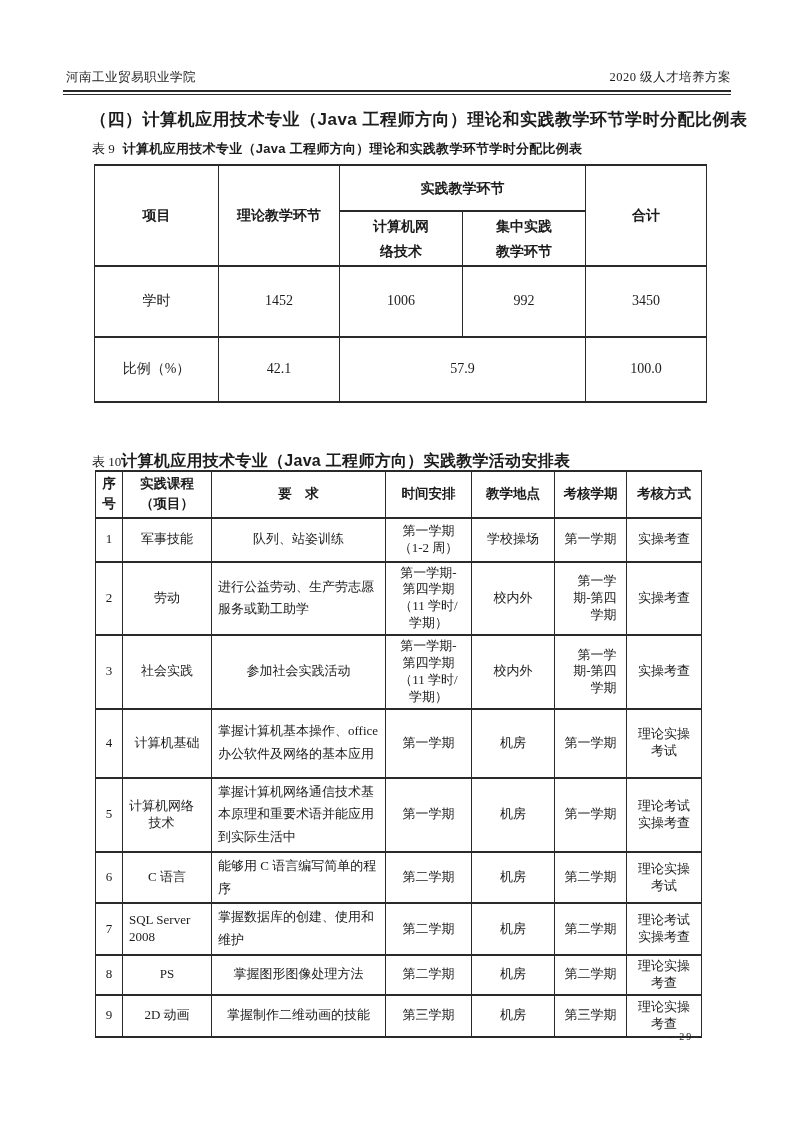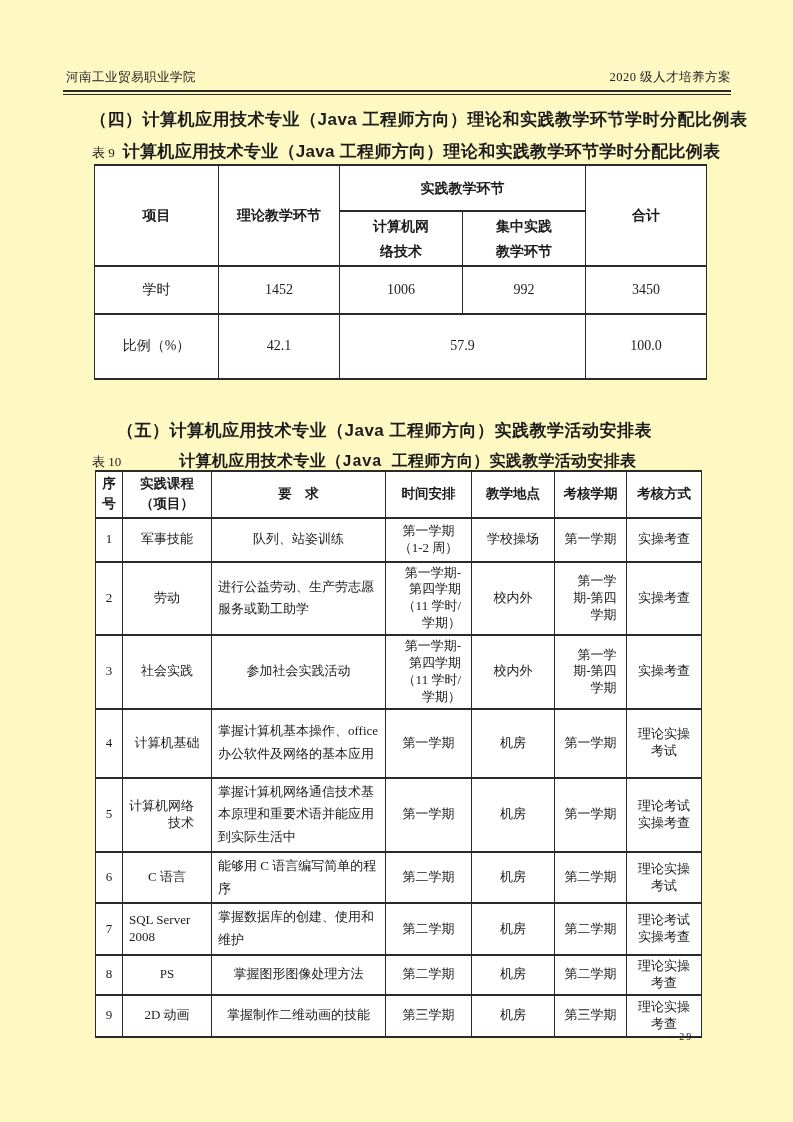--- a/index.html
+++ b/index.html
@@ -1,19 +1,19 @@
 <!DOCTYPE html>
 <html><head>
 <meta charset="utf-8">
 <style>
   html,body{margin:0;padding:0;background:#e8e8e8;}
   .page{
     position:relative;
     width:793px;height:1122px;
-    background:#fef9c3;
+    background:#ffffff;
     margin:0 auto;
     font-family:"Liberation Serif","DejaVu Serif",serif;
     color:#1c1c1c;
     overflow:hidden;
   }
   
   .hd{
     position:absolute;left:66px;right:62px;top:69px;
     display:flex;justify-content:space-between;
     font-size:12.5px;letter-spacing:.5px;
@@ -29,48 +29,48 @@
     font-weight:bold;font-size:17px;letter-spacing:.5px;white-space:nowrap;
   }
   .sec-h.s4{top:108px;}
   .sec-h.s5{top:419px;left:117px;}
   
   .cap{position:absolute;left:92px;white-space:nowrap;font-size:13px;}
   .cap.c9{top:140px;}
   .cap.c10{top:451px;}
   .cap .cap-title{
     font-family:"Liberation Sans","DejaVu Sans",sans-serif;
-    font-weight:bold;font-size:17px;letter-spacing:.3px;
+    font-weight:bold;font-size:13px;letter-spacing:.3px;
   }
   .cap.c9 .cap-title{margin-left:8px;}
-  .cap.c10 .cap-title{margin-left:58px;font-size:16px;font-family:Liberation Mono, monospace;}
+  .cap.c10 .cap-title{font-size:16px;}
   
   table{border-collapse:collapse;table-layout:fixed;background:#fff;}
   td,th{border:2px solid #2a2a2a;border-left-width:1px;border-right-width:1px;
         text-align:center;vertical-align:middle;padding:2px 4px;font-weight:normal;}
   th{
     font-family:"Liberation Sans","DejaVu Sans",sans-serif;
     font-weight:bold;
   }
   
   .t9{position:absolute;left:94px;top:164px;width:612px;font-size:14px;line-height:1.75;}
   .t9 .ra{height:46px;} .t9 .rb{height:50px;}
-  .t9 .rc{height:48px;} .t9 .rd{height:65px;}
+  .t9 .rc{height:71px;} .t9 .rd{height:65px;}
   
   .t10{position:absolute;left:95px;top:470px;width:606px;font-size:13px;line-height:1.3;}
   .t10 th{font-size:13.5px;line-height:1.5;}
   .t10 .hr0{height:42px;} .t10 .hr1{height:44px;} .t10 .hr2{height:69px;}
   .t10 .hr3{height:68px;} .t10 .hr4{height:69px;} .t10 .hr5{height:68px;}
   .t10 .hr6{height:43px;} .t10 .hr7{height:47px;} .t10 .hr8{height:38px;}
   .t10 .hr9{height:42px;}
   .t10 .cell-req{line-height:1.75;}
   .t10 td.left{text-align:left;padding-left:6px;}
   
   .w4{display:inline-block;width:4em;text-align:right;}
-  .w5{display:inline-block;width:5em;text-align:right;}
+  .w5{display:inline-block;width:5em;text-align:center;}
   .wc{text-align:center;}
   
   .pageno{position:absolute;top:1031px;right:90px;font-size:10px;letter-spacing:2px;}
 </style>
 </head>
 <body>
 
 <div class="page">
 
   <div class="hd">
@@ -113,21 +113,20 @@
       </tr>
       <tr class="rd">
         <td>比例（%）</td>
         <td>42.1</td>
         <td colspan="2">57.9</td>
         <td>100.0</td>
       </tr>
     </tbody>
   </table>
 
-  <div class="sec-h s5">（五）计算机应用技术专业（Java 工程师方向）实践教学活动安排表</div>
 
   <div class="cap c10">
     <span>表 10</span><span class="cap-title">计算机应用技术专业（Java 工程师方向）实践教学活动安排表</span>
   </div>
 
   <table class="t10">
     <colgroup>
       <col style="width:27px">
         <col style="width:89px">
         <col style="width:174px">

